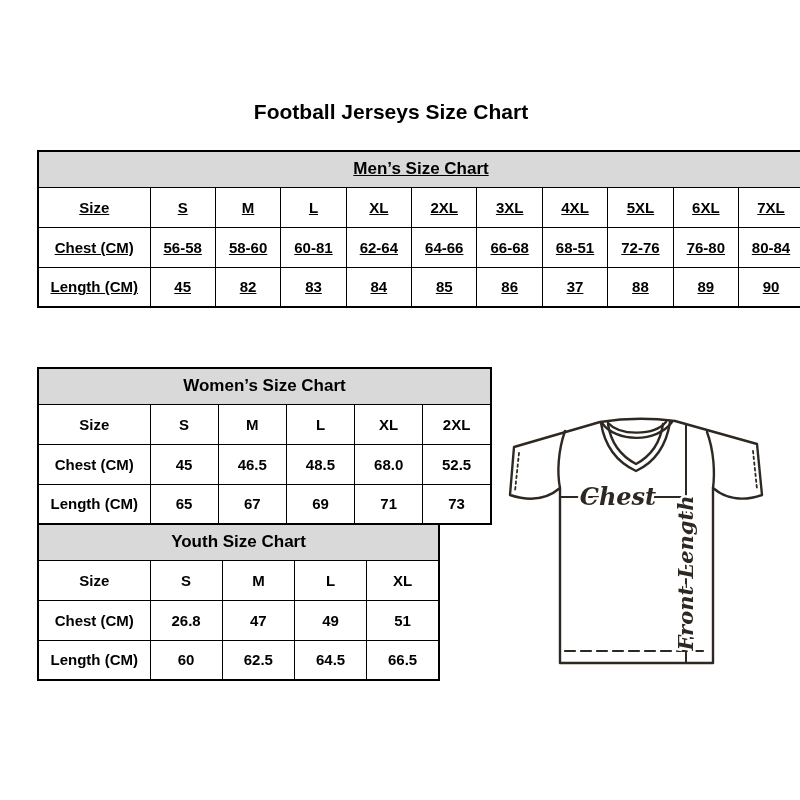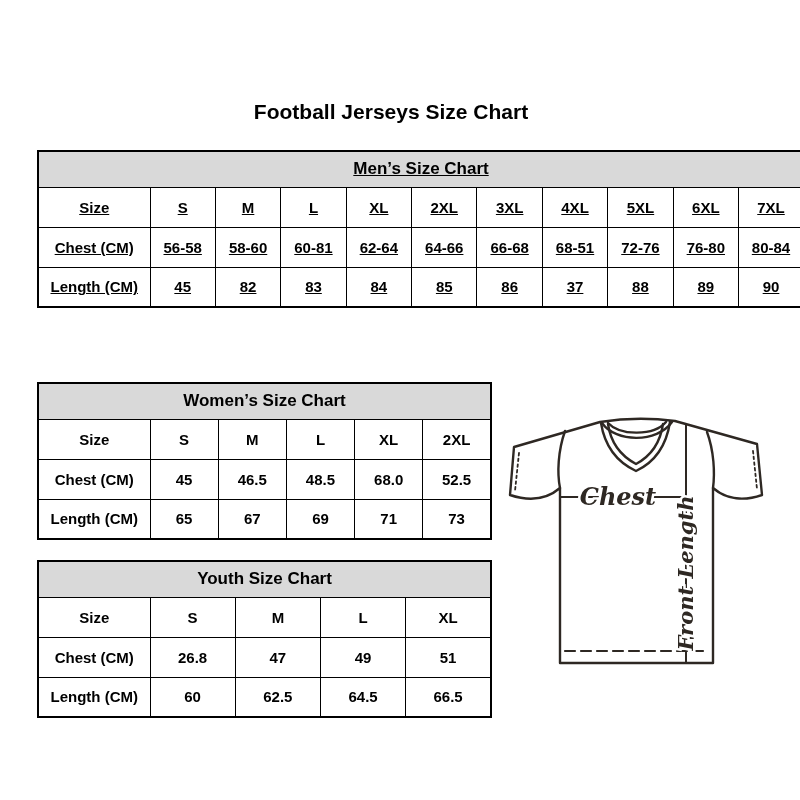--- a/index.html
+++ b/index.html
@@ -35,23 +35,23 @@
     overflow: hidden;
     white-space: nowrap;
   }
   .size-table .table-header th {
     background: #d9d9d9;
     font-size: 17px;
     height: 36px;
   }
   .men-table { left: 37px; top: 150px; width: 768px; text-decoration: underline; }
   .men-table td { height: 40px; }
-  .women-table { left: 37px; top: 382px; width: 455px; padding-left: 46px; }
+  .women-table { left: 37px; top: 367px; width: 455px; padding-left: 46px; }
   .women-table td { height: 40px; }
-  .youth-table { left: 37px; top: 560px; width: 455px; border-radius: 19px; }
+  .youth-table { left: 37px; top: 523px; width: 403px; border-radius: 19px; }
   .youth-table td { height: 40px; }
   col.label-col { width: 112px; }
   .jersey-svg { position: absolute; left: 498px; top: 403px; width: 280px; height: 268px; }
   .svg-label-chest {
     font-family: "DejaVu Serif", serif;
     font-style: italic;
     font-weight: bold;
     font-size: 24px;
     fill: #2e2823;
     paint-order: stroke;

